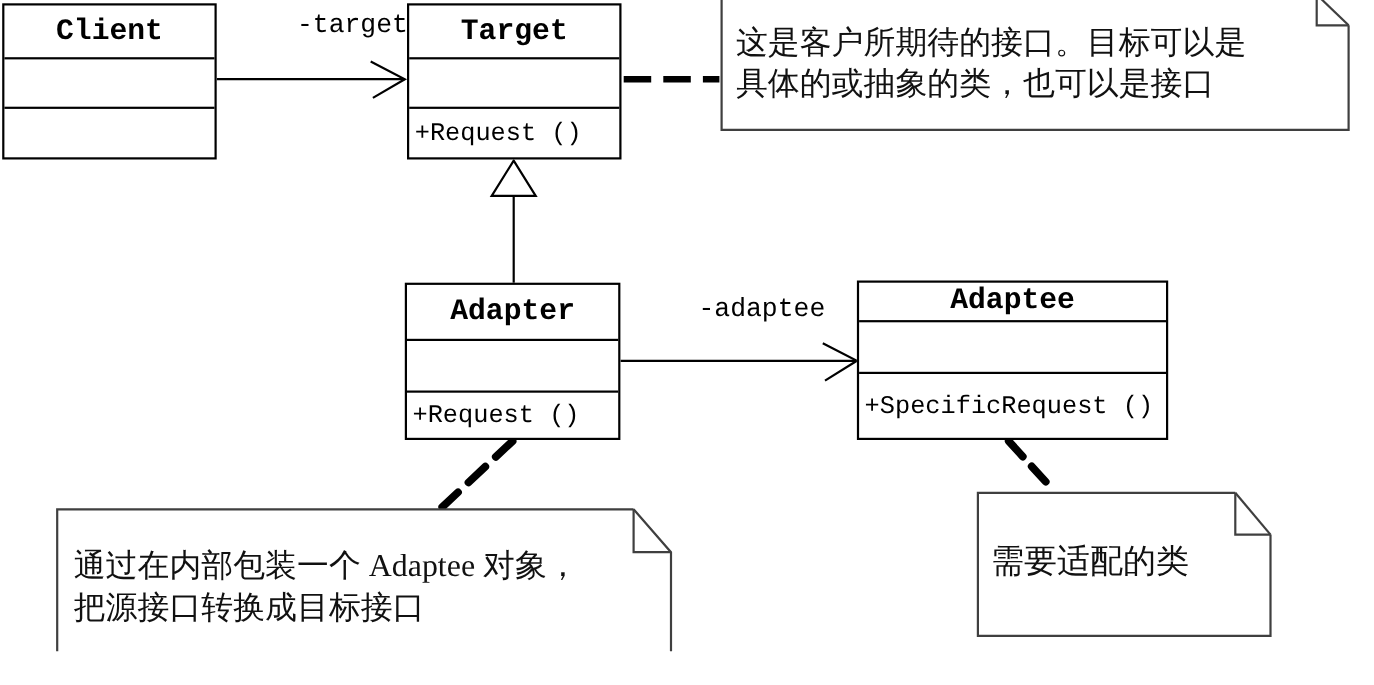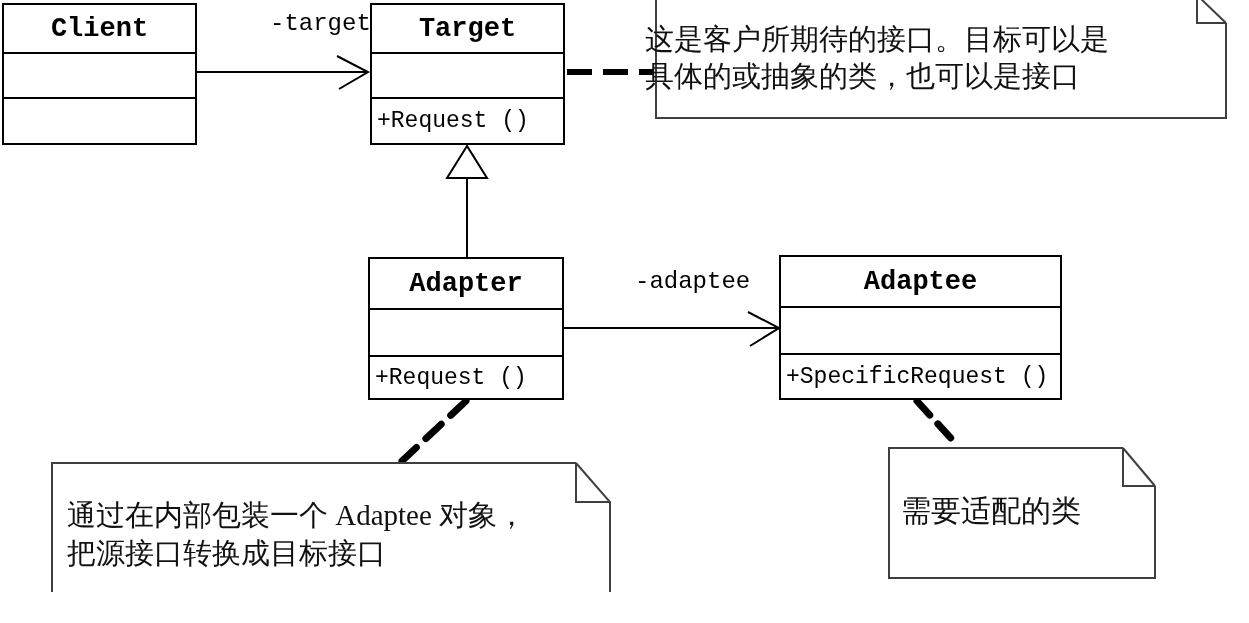--- a/index.html
+++ b/index.html
@@ -95,29 +95,29 @@
     <div class="class-methods">+Request ()</div>
   </div>
 
   <div class="class-box" style="left:368px;top:257px;width:196px;height:143px;">
     <div class="class-title" style="height:49px;text-align:center;">Adapter</div>
     <div class="class-attrs" style="height:45px;"></div>
     <div class="class-methods">+Request ()</div>
   </div>
 
   <div class="class-box" style="left:779px;top:255px;width:283px;height:145px;">
-    <div class="class-title" style="height:49px;">Adaptee</div>
+    <div class="class-title" style="height:34px;">Adaptee</div>
     <div class="class-attrs" style="height:45px;"></div>
     <div class="class-methods">+SpecificRequest ()</div>
   </div>
 
   <div class="role-label" style="left:242px;top:10px;">-target</div>
   <div class="role-label" style="left:607px;top:268px;">-adaptee</div>
 
-  <div class="note-text" style="left:645px;top:21px;">
+  <div class="note-text" style="left:669px;top:21px;">
     <div>这是客户所期待的接口。目标可以是</div>
     <div>具体的或抽象的类，也可以是接口</div>
   </div>
 
   <div class="note-text" style="left:67px;top:496px;line-height:38px;">
     <div>通过在内部包装一个 Adaptee 对象，</div>
     <div>把源接口转换成目标接口</div>
   </div>
 
   <div class="note-text" style="left:901px;top:492px;font-size:30px;">

